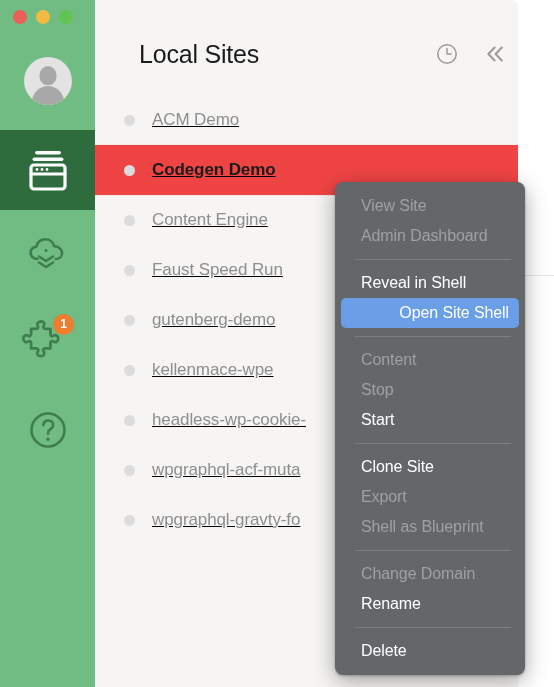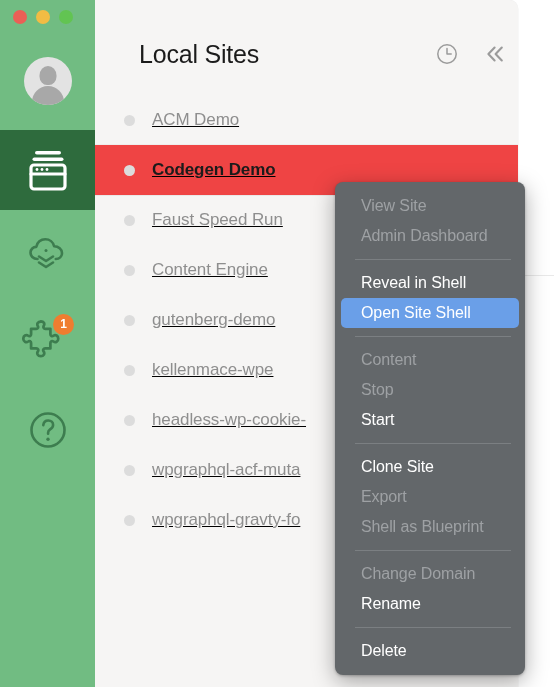--- a/index.html
+++ b/index.html
@@ -250,20 +250,21 @@
     border-radius: 5px;
     white-space: nowrap;
     letter-spacing: -0.1px;
   }
   .menu-item.disabled {
     color: #9ea1a4;
   }
   .menu-item.highlighted {
     background: #6a9fe8;
     color: #ffffff;
+    text-align: right;
   }
   .menu-sep {
     height: 1px;
     background: #7b7f82;
     margin: 8px 14px 8px 20px;
   }
 </style>
 </head>
 <body>
 
@@ -370,25 +371,25 @@
         <div class="site-row">
             <span class="dot"></span>
             <span class="site-name">ACM Demo</span>
           </div>
         <div class="site-row selected">
             <span class="dot"></span>
             <span class="site-name">Codegen Demo</span>
           </div>
         <div class="site-row">
             <span class="dot"></span>
+            <span class="site-name">Content Engine</span>
+          </div>
+        <div class="site-row">
+            <span class="dot"></span>
             <span class="site-name">Faust Speed Run</span>
-          </div>
-        <div class="site-row">
-            <span class="dot"></span>
-            <span class="site-name">Content Engine</span>
           </div>
         <div class="site-row">
             <span class="dot"></span>
             <span class="site-name">gutenberg-demo</span>
           </div>
         <div class="site-row">
             <span class="dot"></span>
             <span class="site-name">kellenmace-wpe</span>
           </div>
         <div class="site-row">

